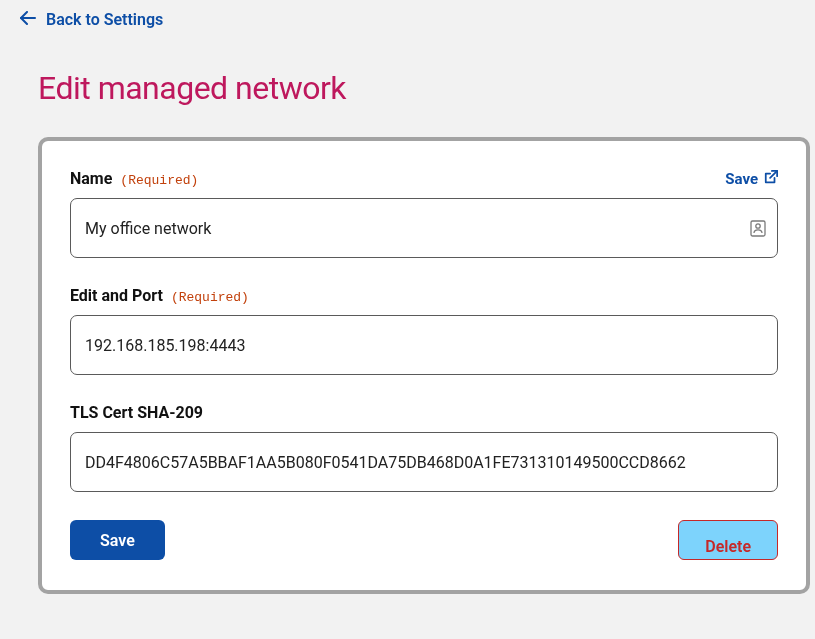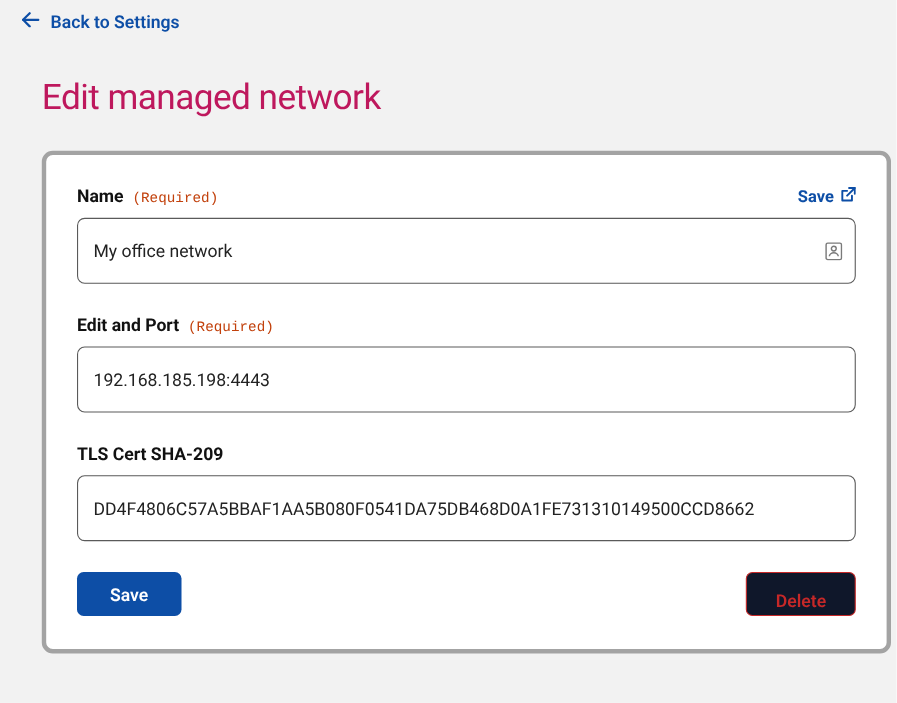--- a/index.html
+++ b/index.html
@@ -118,21 +118,21 @@
       cursor: pointer;
       font-family: inherit;
       border: none;
     }
     .btn-primary {
       background: #0d4ea6;
       color: #fff;
       padding: 0 30px;
     }
     .btn-danger-outline {
-      background: #0f172a;
+      background: #7dd3fc;
       color: #c62828;
       border: 1px solid #c62828;
       padding: 16px 26px;
     }
   </style>
 </head>
 <body>
 
 
 

